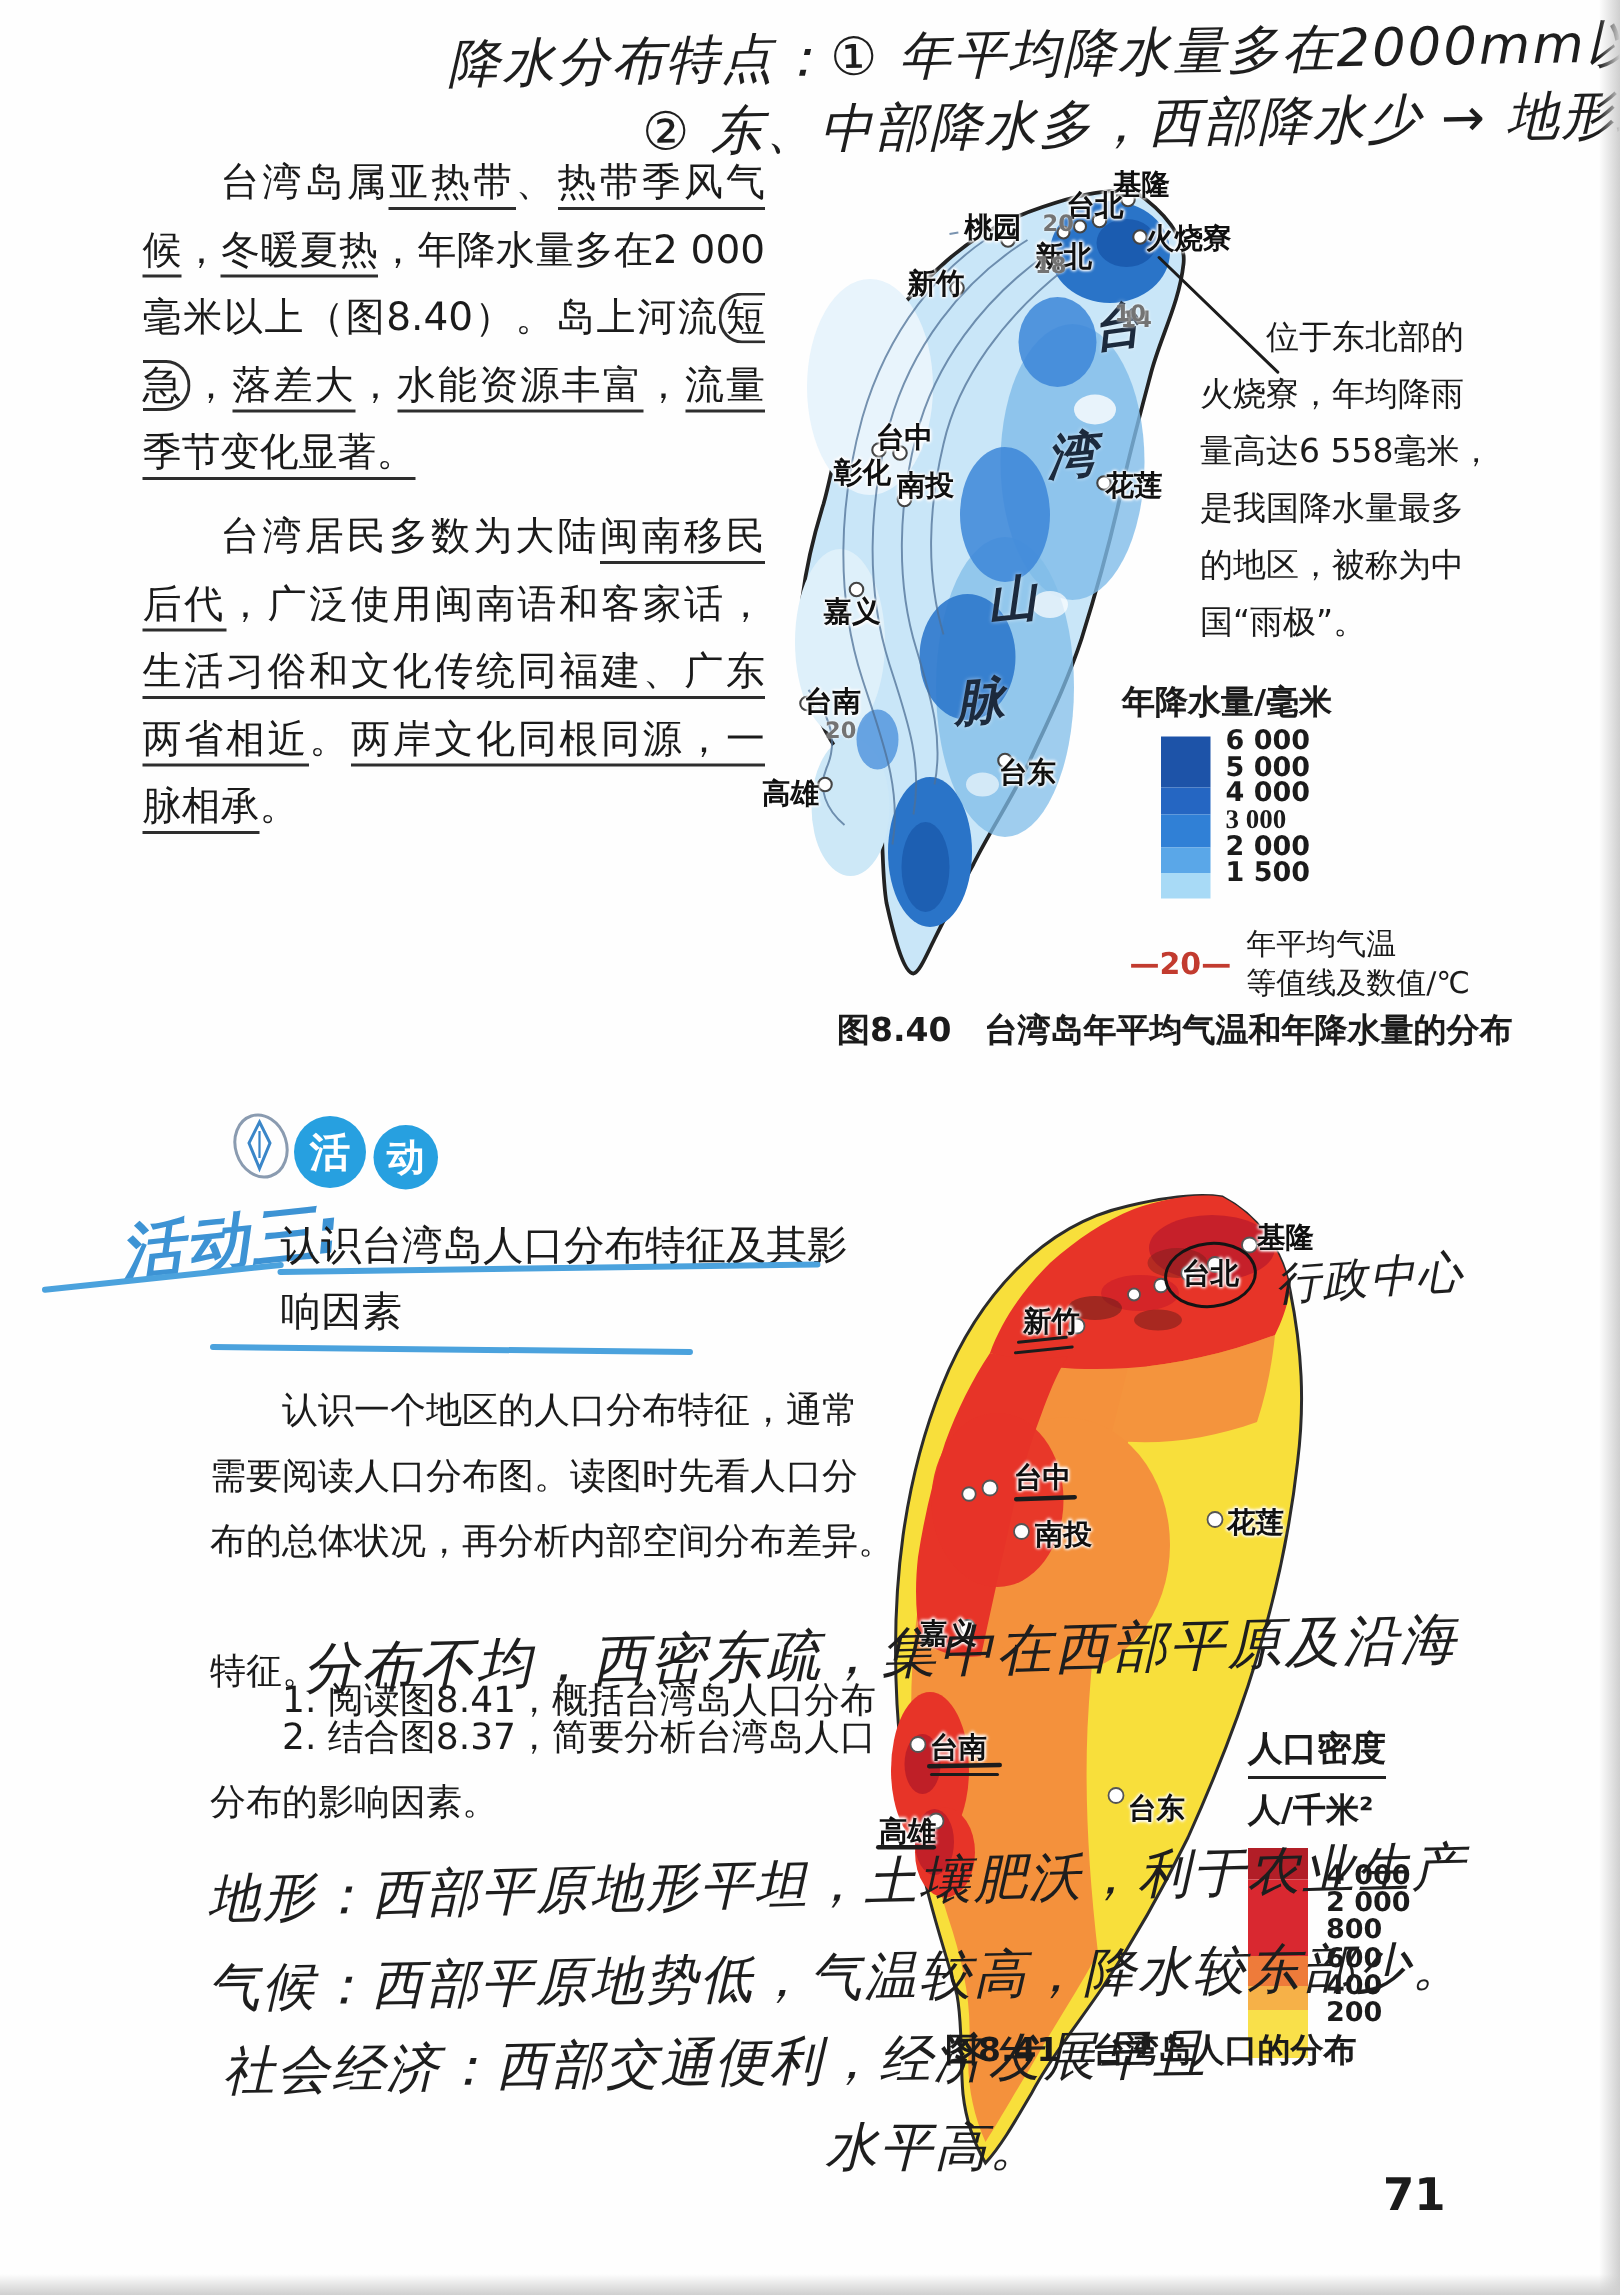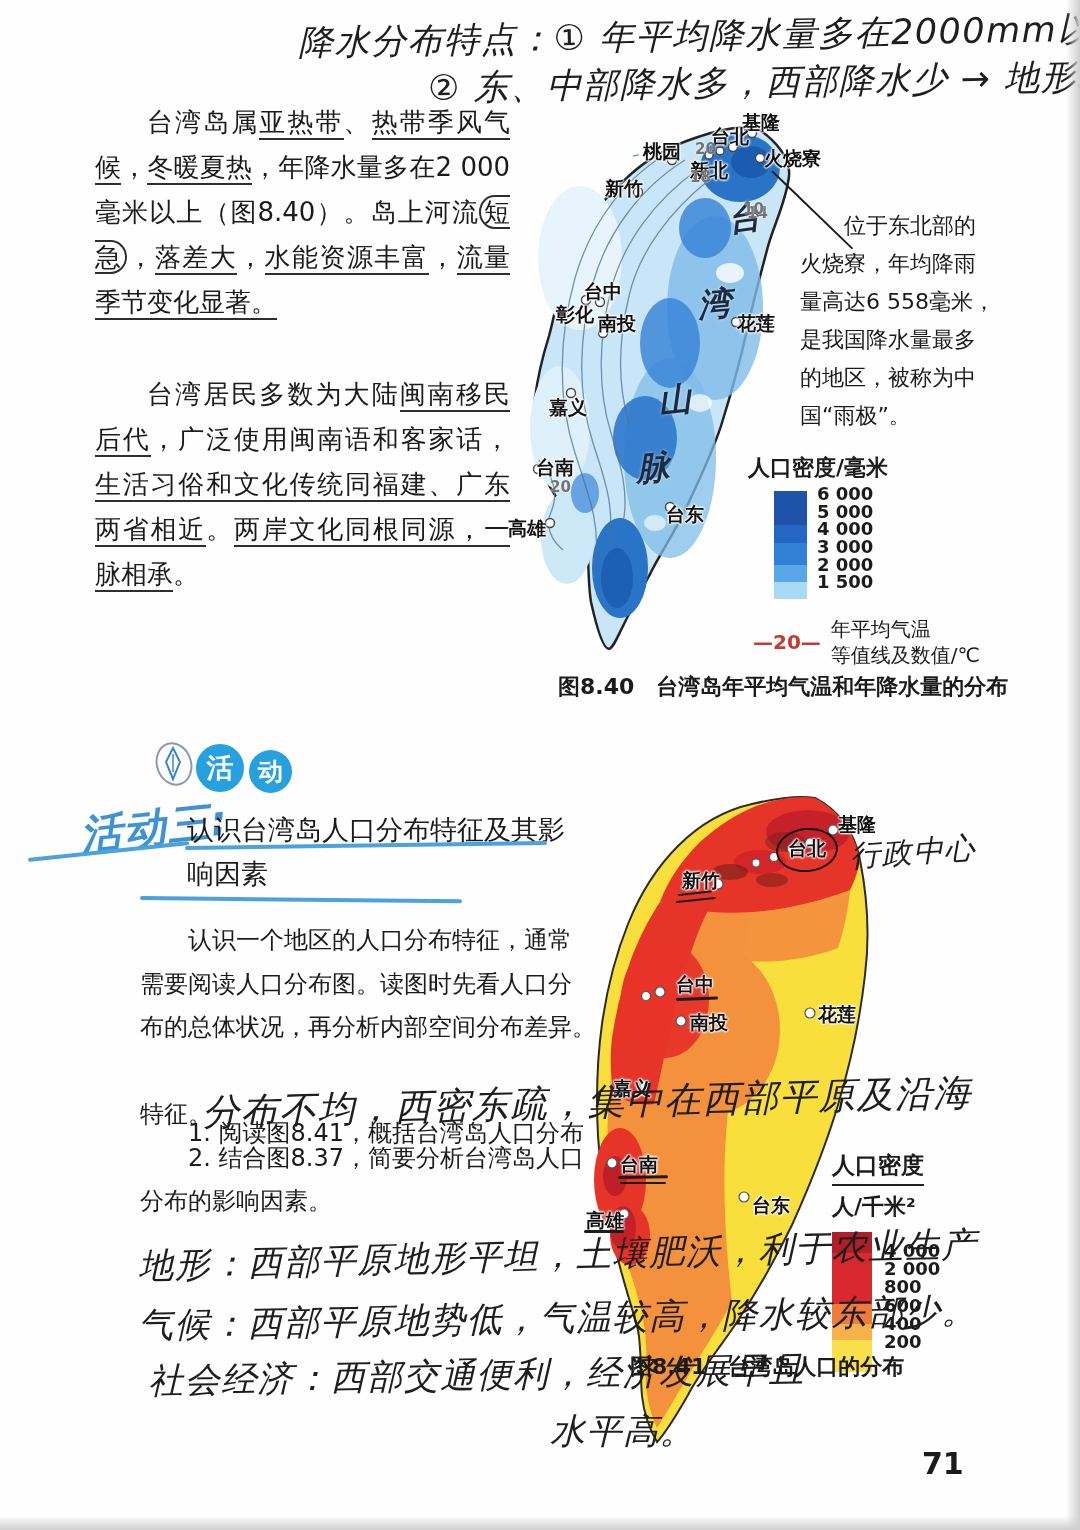--- a/index.html
+++ b/index.html
@@ -47,21 +47,21 @@
 
 <div class="page">
 
   <div class="hw" style="left:298px;top:12px;font-size:35px;transform:rotate(-1deg);">降水分布特点：① 年平均降水量多在2000mm以上。</div>
   <div class="hw" style="left:428px;top:58px;font-size:35px;transform:rotate(-1deg);">② 东、中部降水多，西部降水少 → 地形地势影响</div>
 
   <div class="para" style="left:95px;top:100px;width:415px;">
     <span>台湾岛属</span><span class="u">亚热带</span><span>、</span><span class="u">热带季风气候</span><span>，</span><span class="u">冬暖夏热</span><span>，年降水量多在2 000毫米以上（图8.40）。岛上河流</span><span class="circ">短急</span><span>，</span><span class="u">落差大</span><span>，</span><span class="u">水能资源丰富</span><span>，</span><span class="u">流量季节变化显著。</span>
   </div>
 
-  <div class="para" style="left:95px;top:336px;width:415px;margin-top:36px;">
+  <div class="para" style="left:95px;top:336px;width:415px;">
     <span>台湾居民多数为大陆</span><span class="u">闽南移民后代</span><span>，广泛使用闽南语和客家话，</span><span class="u">生活习俗和文化传统同福建、广东两省相近</span><span>。</span><span class="u">两岸文化同根同源，一脉相承</span><span>。</span>
   </div>
 
   <svg class="abs" style="left:505px;top:108px;" width="300" height="560" viewBox="0 0 300 560">
     <path d="M252,20 C270,32 286,50 284,68 C281,95 268,118 262,142 C254,172 247,198 242,222 C234,258 226,286 216,318 C206,348 194,372 182,398 C170,424 156,444 144,468 C134,486 126,502 118,518 C112,530 108,540 104,541 C97,541 90,512 86,494 C83,476 84,456 82,438 C76,420 62,406 53,392 C43,377 35,360 32,342 C29,324 28,306 30,290 C33,266 39,244 44,228 C49,210 52,192 56,176 C61,156 68,136 80,118 C92,99 108,82 126,66 C144,50 166,38 190,30 C210,23 234,17 252,20 Z" fill="#c9e6f8" stroke="#222" stroke-width="2.5"></path>
     <ellipse cx="75" cy="150" rx="42" ry="72" fill="#e8f4fc"></ellipse>
     <ellipse cx="55" cy="320" rx="30" ry="62" fill="#def0fa"></ellipse>
     <ellipse cx="62" cy="430" rx="26" ry="46" fill="#cde8f7"></ellipse>
     <ellipse cx="210" cy="200" rx="48" ry="92" fill="#7fbce8" opacity="0.8"></ellipse>
     <ellipse cx="165" cy="350" rx="46" ry="100" fill="#7fbce8" opacity="0.75"></ellipse>
@@ -134,34 +134,34 @@
   <div>
     <span class="sideline" style="left:844px;top:207px;">位于东北部的</span>
     <span class="sideline" style="left:800px;top:245px;">火烧寮，年均降雨</span>
     <span class="sideline" style="left:800px;top:283px;">量高达6 558毫米，</span>
     <span class="sideline" style="left:800px;top:321px;">是我国降水量最多</span>
     <span class="sideline" style="left:800px;top:359px;">的地区，被称为中</span>
     <span class="sideline" style="left:800px;top:397px;">国“雨极”。</span>
   </div>
 
   <div class="abs" style="left:748px;top:453px;">
-    <div class="lg-title">人口密度/毫米</div>
+    <div class="lg-title">年降水量/毫米</div>
     <div class="lgrow" style="margin-top:8px;margin-left:26px;">
       <div style="width:33px;height:108px;display:flex;flex-direction:column;">
         <div class="seg" style="height:34px;background:#1d53a8;"></div>
         <div class="seg" style="height:18px;background:#2566c2;"></div>
         <div class="seg" style="height:22px;background:#3080d6;"></div>
         <div class="seg" style="height:17px;background:#5aa7e8;"></div>
         <div class="seg" style="height:17px;background:#a8daf6;"></div>
       </div>
       <div class="lgl" style="margin-left:10px;margin-top:-8px;">
         <span style="height:17.7px;">6 000</span>
         <span style="height:17.7px;">5 000</span>
         <span style="height:17.7px;">4 000</span>
-        <span style="height:17.7px;">3 000</span>
+        <span style="height:17.7px;font-family:Liberation Serif, serif;">3 000</span>
         <span style="height:17.7px;">2 000</span>
         <span style="height:17.7px;">1 500</span>
       </div>
     </div>
   </div>
 
   <div class="abs" style="left:753px;top:616px;display:flex;align-items:center;gap:10px;">
     <span style="color:#c23b2f;font-size:20px;font-weight:600;">—20—</span>
     <div style="font-size:20px;line-height:26px;">
       <div>年平均气温</div>

